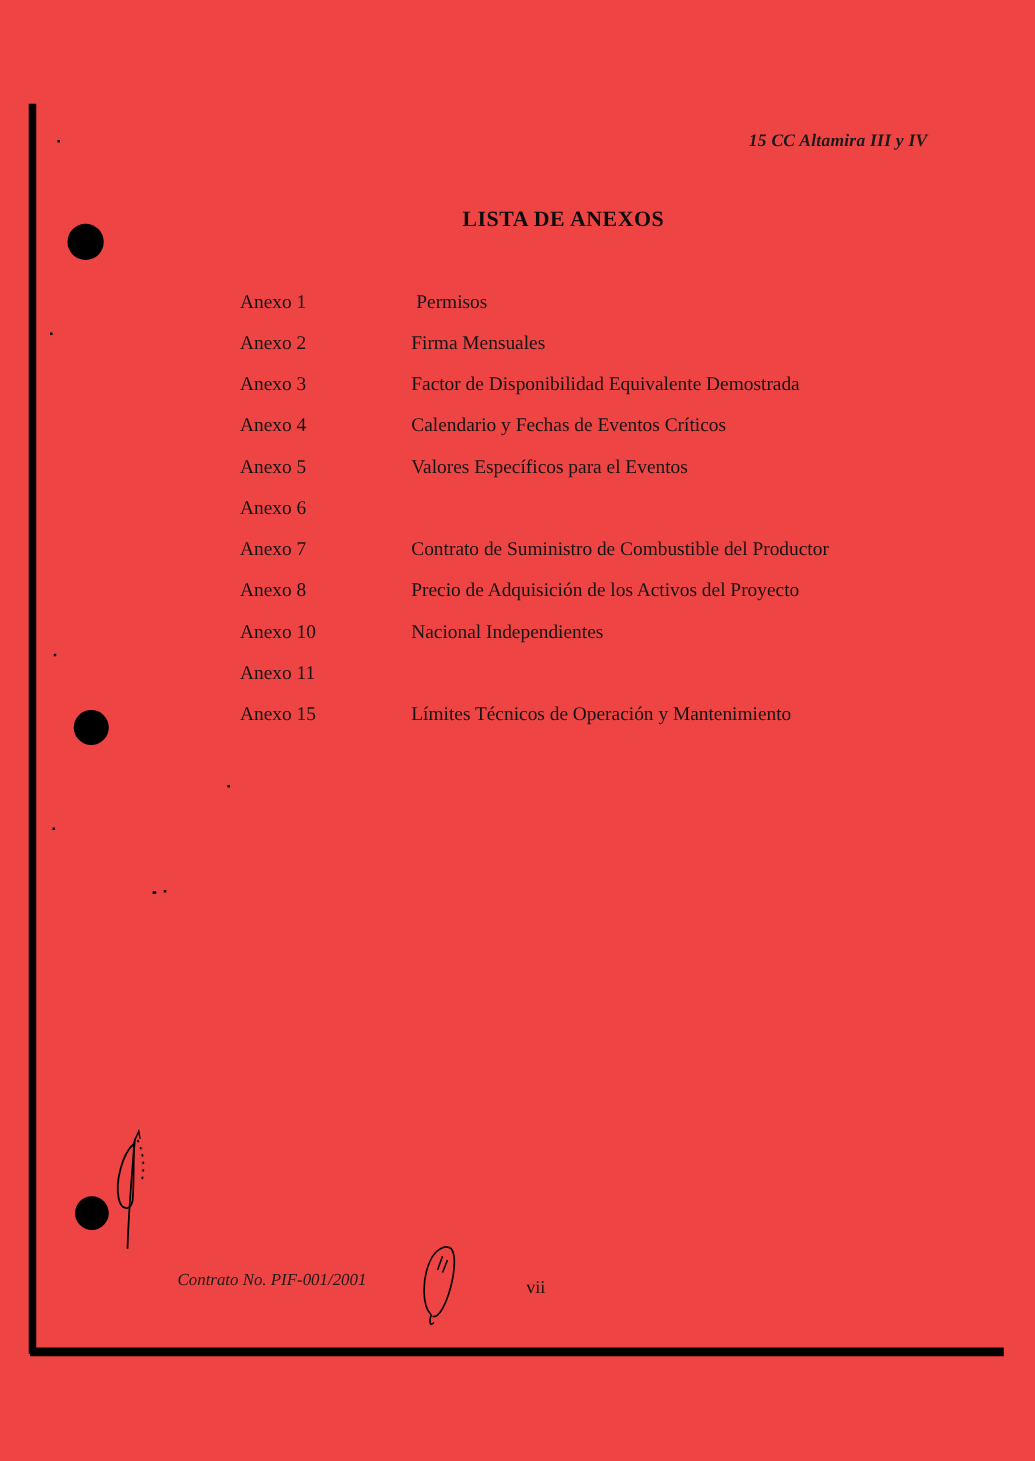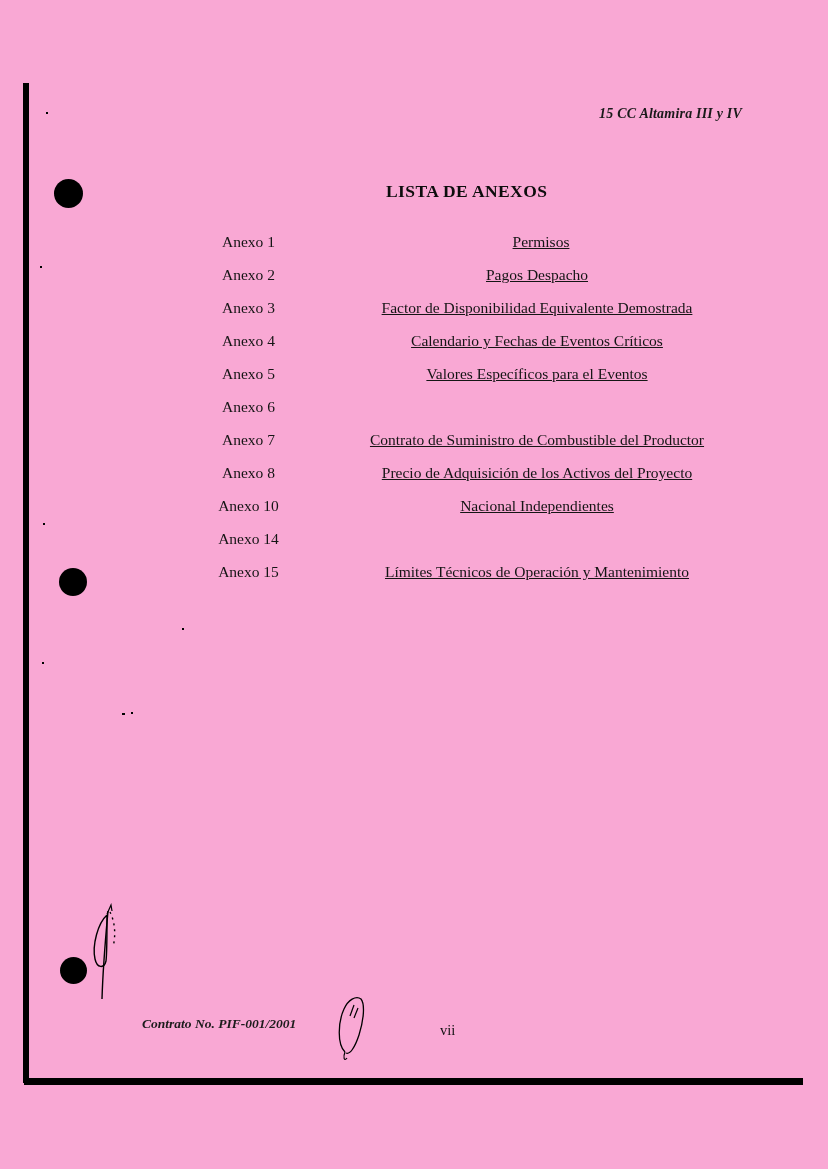--- a/index.html
+++ b/index.html
@@ -4,21 +4,21 @@
 <style>
   html, body {
     margin: 0;
     padding: 0;
     background: #ffffff;
   }
   .page {
     position: relative;
     width: 828px;
     height: 1169px;
-    background: #f9a8d4;
+    background: #ef4444;
     overflow: hidden;
     font-family: "Liberation Serif", "DejaVu Serif", serif;
     color: #151515;
   }
   
   .edge-left {
     position: absolute;
     left: 23px; top: 83px;
     width: 6px; height: 1000px;
     background: #000;
@@ -51,62 +51,59 @@
     font-style: italic;
     font-weight: bold;
     font-size: 14px;
     letter-spacing: 0.2px;
     color: #1a1a1a;
   }
   .title {
     position: absolute;
     left: 370px;
     top: 165px;
-    margin: 16px;
+    margin: 0;
     font-size: 17.5px;
     font-weight: bold;
     letter-spacing: 0.4px;
     color: #0d0d0d;
   }
   .annex-list {
     position: absolute;
-    left: 180px;
+    left: 192px;
     top: 233px;
     width: 580px;
-    text-align: center;
   }
   .annex-row {
     display: flex;
     margin-bottom: 15px;
   }
   .annex-label {
     flex: 0 0 137px;
     font-size: 15.5px;
     line-height: 18px;
   }
   .annex-desc {
     flex: 0 0 440px;
     font-size: 15.5px;
     line-height: 18px;
     white-space: pre-line;
-    text-decoration: underline;
   }
   .annex-row-1 .annex-desc { padding-left: 4px; }
   .footer-contract {
     position: absolute;
     left: 142px;
     top: 1016px;
     font-style: italic;
     font-size: 13.5px;
     color: #1c1c1c;
-    font-weight: bold;
   }
   .footer-page {
     position: absolute;
-    left: 440px;
+    left: 421px;
     top: 1022px;
     font-size: 14.5px;
     color: #111;
   }
   .scribble {
     position: absolute;
   }
   .scribble-footer { left: 334px; top: 995px; }
   .scribble-margin { left: 90px; top: 903px; }
 </style>
@@ -134,21 +131,21 @@
 
   <h1 class="title">LISTA DE ANEXOS</h1>
 
   <div class="annex-list">
     <div class="annex-row annex-row-1">
       <span class="annex-label">Anexo 1</span>
       <span class="annex-desc">Permisos</span>
     </div>
     <div class="annex-row">
       <span class="annex-label">Anexo 2</span>
-      <span class="annex-desc">Pagos Despacho</span>
+      <span class="annex-desc">Firma Mensuales</span>
     </div>
     <div class="annex-row">
       <span class="annex-label">Anexo 3</span>
       <span class="annex-desc">Factor de Disponibilidad Equivalente Demostrada</span>
     </div>
     <div class="annex-row">
       <span class="annex-label">Anexo 4</span>
       <span class="annex-desc">Calendario y Fechas de Eventos Críticos</span>
     </div>
     <div class="annex-row">
@@ -164,21 +161,21 @@
     </div>
     <div class="annex-row">
       <span class="annex-label">Anexo 8</span>
       <span class="annex-desc">Precio de Adquisición de los Activos del Proyecto</span>
     </div>
     <div class="annex-row">
       <span class="annex-label">Anexo 10</span>
       <span class="annex-desc">Nacional Independientes</span>
     </div>
     <div class="annex-row">
-      <span class="annex-label">Anexo 14</span>
+      <span class="annex-label">Anexo 11</span>
     </div>
     <div class="annex-row">
       <span class="annex-label">Anexo 15</span>
       <span class="annex-desc">Límites Técnicos de Operación y Mantenimiento</span>
     </div>
   </div>
 
   <svg class="scribble scribble-margin" width="34" height="98" viewBox="0 0 34 98">
     <path d="M 12,96 C 13,62 16,30 18,8" stroke="#000" stroke-width="1.4" fill="none"></path>
     <path d="M 17,12 C 8,20 2,42 5,56 C 7,65 14,66 16,58 C 17,50 17,30 17,13" stroke="#000" stroke-width="1.4" fill="none"></path>

